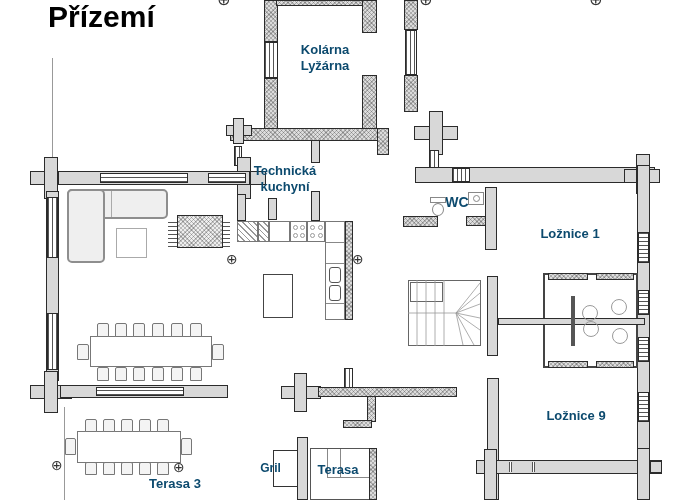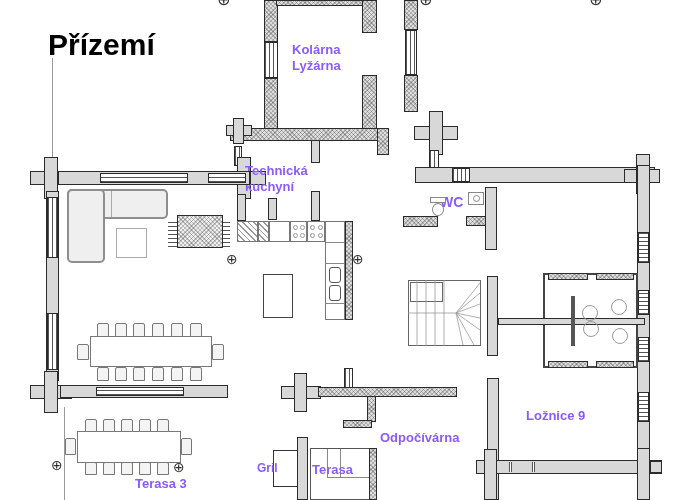--- a/index.html
+++ b/index.html
@@ -8,29 +8,29 @@
   .el{position:absolute;box-sizing:border-box;}
   .wall{background:#d8d8d8;border:1px solid #2b2b2b;}
   .hatch{background-color:#dcdcdc;border:1px solid #2b2b2b;
     background-image:repeating-linear-gradient(45deg,rgba(0,0,0,.22) 0 1px,transparent 1px 3px),
                      repeating-linear-gradient(-45deg,rgba(0,0,0,.22) 0 1px,transparent 1px 3px);}
   .winv{background:#fff;border:1px solid #2b2b2b;
     background-image:repeating-linear-gradient(90deg,#555 0 1px,transparent 1px 4px);}
   .winh{background:#fff;border:1px solid #2b2b2b;
     background-image:repeating-linear-gradient(0deg,#555 0 1px,transparent 1px 4px);}
   .thin{background:#999;}
-  .lbl{position:absolute;font-weight:bold;color:#8b5cf6;text-align:left;line-height:1.25;font-size:13px;}
+  .lbl{position:absolute;font-weight:bold;color:#0c4a6e;text-align:center;line-height:1.25;font-size:13px;}
   .furn{position:absolute;box-sizing:border-box;background:#fff;border:1px solid #777;}
   .chair{position:absolute;box-sizing:border-box;background:#f4f4f4;border:1px solid #777;border-radius:2px 2px 0 0;}
   .sofaarm{position:absolute;box-sizing:border-box;background:#efefef;border:2px solid #8e8e8e;border-radius:5px;}
   .marker{position:absolute;color:#333;font-size:14px;line-height:1;font-family:"DejaVu Sans",sans-serif;}
   .circ{position:absolute;box-sizing:border-box;border:1px solid #9a9a9a;border-radius:50%;}
   .stripes{position:absolute;background-image:repeating-linear-gradient(0deg,#555 0 1px,transparent 1px 4px);}
   .fixline{position:absolute;background:#888;}
-  .title{position:absolute;left:48px;top:0px;font-size:30px;font-weight:bold;color:#000;margin-top:28px;}
+  .title{position:absolute;left:48px;top:0px;font-size:30px;font-weight:bold;color:#000;}
 </style>
 </head>
 <body>
 
 <div id="plan">
 
   <div class="title">Přízemí</div>
 
   <span class="marker" style="left:217px;top:-8px;font-size:16px;">⊕</span>
   <span class="marker" style="left:419px;top:-8px;font-size:16px;">⊕</span>
@@ -145,21 +145,20 @@
   <span class="marker" style="left:51px;top:458px;">⊕</span>
   <span class="marker" style="left:173px;top:460px;">⊕</span>
   <div class="lbl" style="left:135px;top:476px;width:80px;">Terasa 3</div>
 
   <div class="el wall" style="left:281px;top:386px;width:40px;height:13px;"></div>
   <div class="el wall" style="left:294px;top:373px;width:13px;height:39px;"></div>
   <div class="el hatch" style="left:318px;top:387px;width:139px;height:10px;"></div>
   <div class="el winv" style="left:344px;top:368px;width:9px;height:20px;"></div>
   <div class="el hatch" style="left:367px;top:396px;width:9px;height:26px;"></div>
   <div class="el hatch" style="left:343px;top:420px;width:29px;height:8px;"></div>
-  <div class="lbl" style="left:380px;top:430px;width:100px;">Odpočívárna</div>
 
   <div class="furn" style="left:273px;top:450px;width:27px;height:37px;border-color:#333;"></div>
   <div class="lbl" style="left:257px;top:461px;width:27px;font-size:12px;">Gril</div>
   <div class="el wall" style="left:297px;top:437px;width:11px;height:63px;"></div>
   <div class="furn" style="left:310px;top:448px;width:67px;height:52px;border-color:#555;"></div>
   <div class="fixline" style="left:327px;top:449px;width:1px;height:29px;"></div>
   <div class="fixline" style="left:340px;top:449px;width:1px;height:29px;"></div>
   <div class="fixline" style="left:327px;top:477px;width:49px;height:1px;"></div>
   <div class="el hatch" style="left:369px;top:448px;width:8px;height:52px;"></div>
   <div class="lbl" style="left:312px;top:462px;width:52px;">Terasa</div>
@@ -196,20 +195,21 @@
   <div class="lbl" style="left:440px;top:194px;width:34px;font-size:14px;">WC</div>
   <div class="el" style="left:430px;top:197px;width:16px;height:19px;">
     <div class="furn" style="left:0;top:0;width:16px;height:6px;border-color:#888;"></div>
     <div class="circ" style="left:2px;top:6px;width:12px;height:13px;border-color:#888;"></div>
   </div>
   <div class="el" style="left:468px;top:192px;width:16px;height:13px;">
     <div class="furn" style="left:0;top:0;width:16px;height:13px;border-color:#888;"></div>
     <div class="circ" style="left:5px;top:3px;width:7px;height:7px;border-color:#888;"></div>
   </div>
 
+  <div class="lbl" style="left:520px;top:226px;width:100px;">Ložnice 1</div>
 
   <div class="el wall" style="left:637px;top:165px;width:13px;height:335px;"></div>
   <div class="el winh" style="left:638px;top:232px;width:11px;height:31px;"></div>
   <div class="el winh" style="left:638px;top:290px;width:11px;height:25px;"></div>
   <div class="el winh" style="left:638px;top:337px;width:11px;height:25px;"></div>
   <div class="el winh" style="left:638px;top:392px;width:11px;height:30px;"></div>
 
   <div class="el" style="left:543px;top:273px;width:95px;height:95px;border:2px solid #444;"></div>
   <div class="el hatch" style="left:548px;top:273px;width:40px;height:7px;"></div>
   <div class="el hatch" style="left:596px;top:273px;width:38px;height:7px;"></div>

